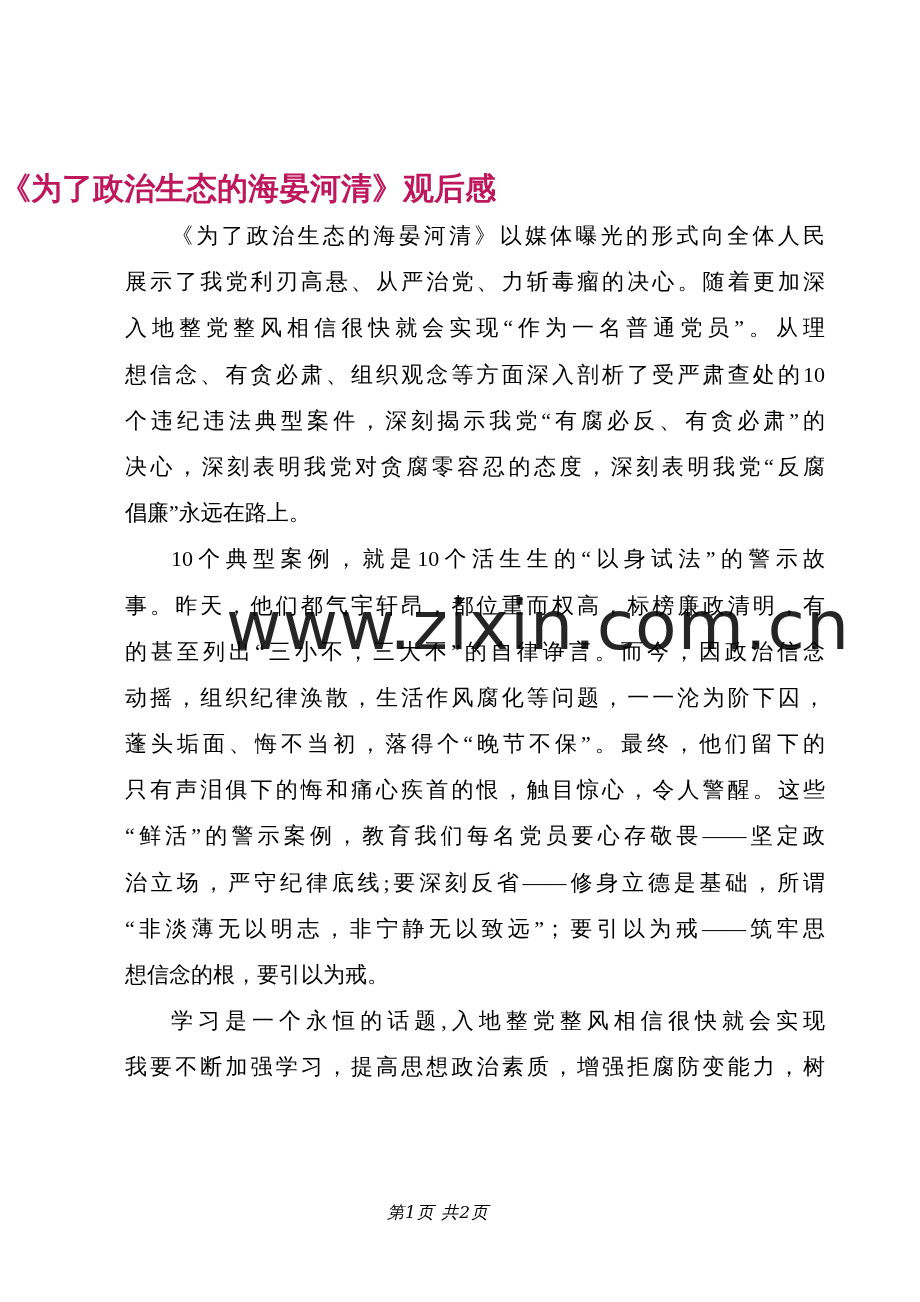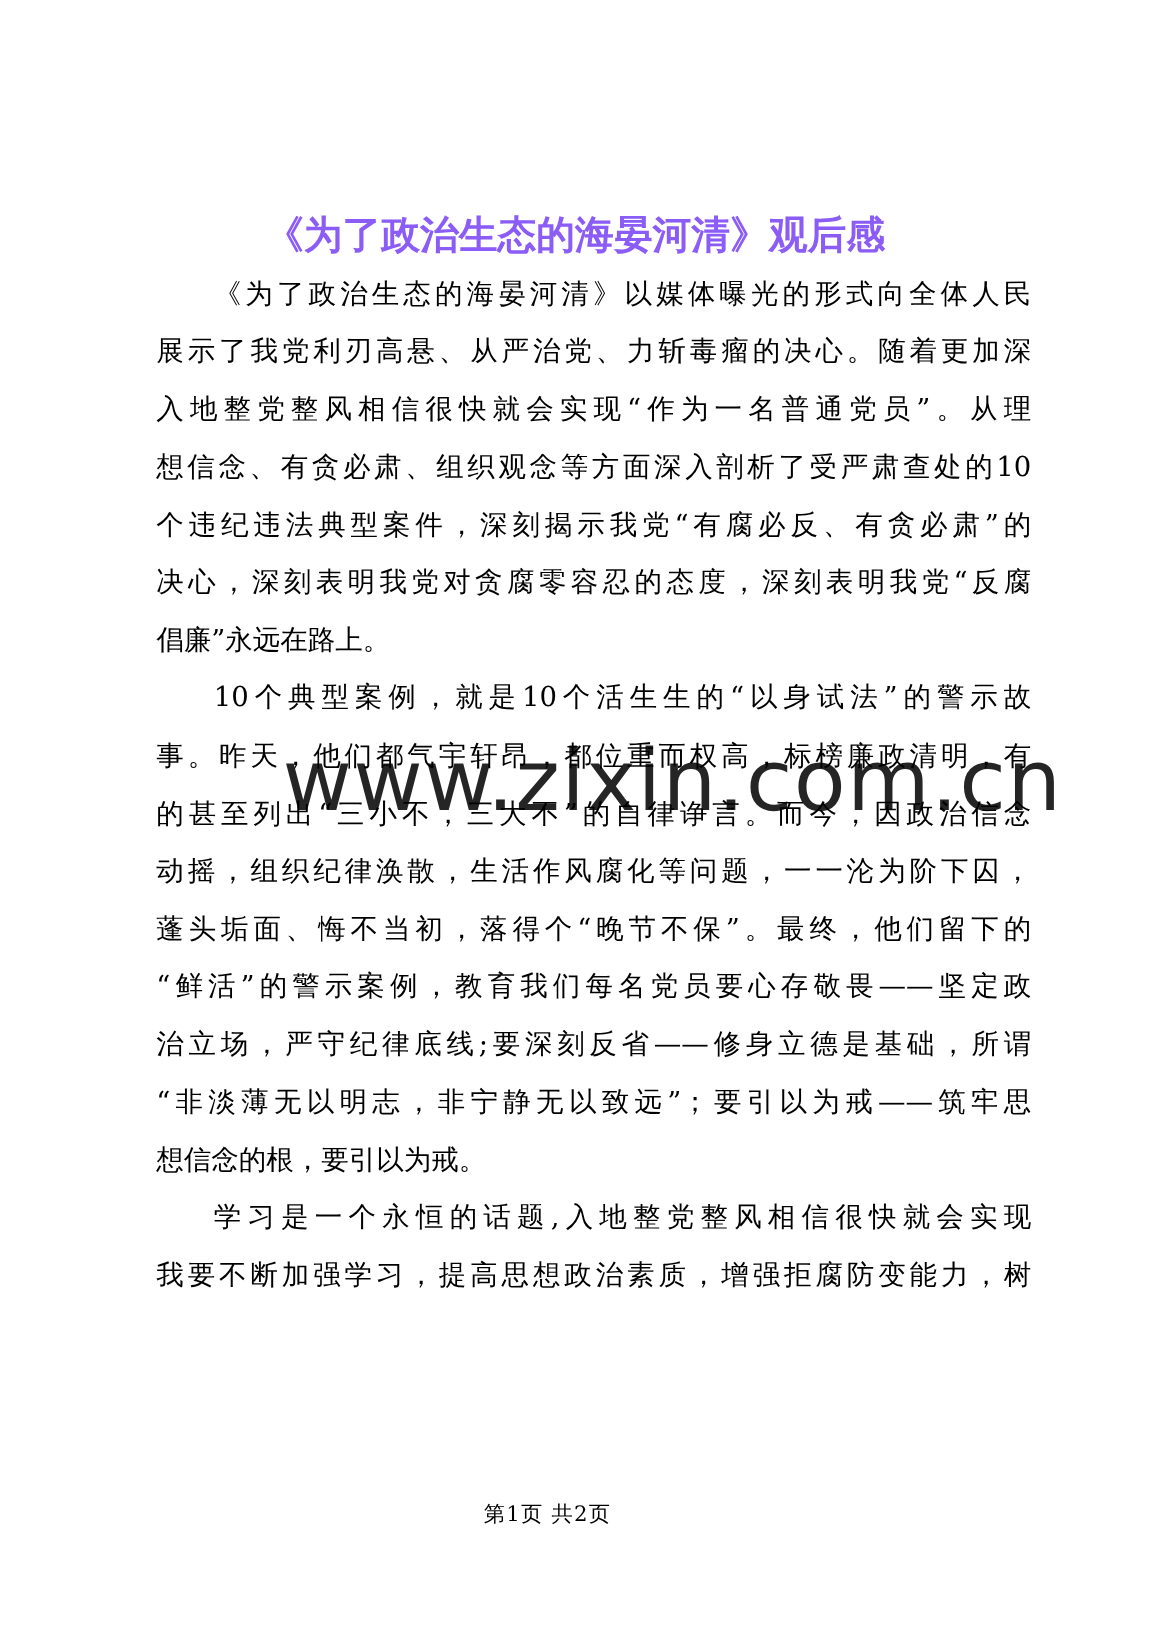--- a/index.html
+++ b/index.html
@@ -20,42 +20,42 @@
       left: 0; top: 0;
       width: 920px;
       height: 1302px;
       background: #ffffff;
     }
     .title {
       position: absolute;
       left: 0;
       width: 920px;
       top: 163px;
-      text-align: center;
       font-family: "DejaVu Sans", "Liberation Sans", sans-serif;
       font-weight: bold;
       font-size: 31px;
       line-height: 50px;
       letter-spacing: 0px;
-      color: #8b5cf6;
+      color: #be185d;
     }
     .body-text {
       position: absolute;
       left: 125px;
       top: 213px;
       width: 700px;
     }
     .line {
       display: block;
       white-space: nowrap;
       text-align: justify;
       text-align-last: justify;
       height: 46.2px;
       line-height: 46.2px;
       font-size: 22px;
+      font-family: Liberation Serif, serif;
     }
     .line.last {
       text-align-last: left;
     }
     .line.indent {
       padding-left: 46px;
     }
     .paragraph {
       margin-bottom: 0;
     }
@@ -82,20 +82,21 @@
     .footer {
       position: absolute;
       left: 0;
       width: 876px;
       top: 1200px;
       text-align: center;
       font-size: 17px;
       line-height: 24px;
       color: #000;
       letter-spacing: 1px;
+      font-style: italic;
     }
   </style>
 </head>
 <body>
 
 <div class="page">
 
   <div class="watermark">www.zixin.com.cn</div>
 
   <div class="content-layer">
@@ -113,20 +114,21 @@
         <span class="line">决心，深刻表明我党对贪腐零容忍的态度，深刻表明我党“反腐</span>
         <span class="line last">倡廉”永远在路上。</span>
       </div>
 
       <div class="paragraph">
         <span class="line indent">10个典型案例，就是10个活生生的“以身试法”的警示故</span>
         <span class="line">事。昨天，他们都气宇轩昂，都位重而权高，标榜廉政清明，有</span>
         <span class="line">的甚至列出“三小不，三大不”的自律诤言。而今，因政治信念</span>
         <span class="line">动摇，组织纪律涣散，生活作风腐化等问题，一一沦为阶下囚，</span>
         <span class="line">蓬头垢面、悔不当初，落得个“晚节不保”。最终，他们留下的</span>
+        <span class="line">只有声泪俱下的悔和痛心疾首的恨，触目惊心，令人警醒。这些</span>
         <span class="line">“鲜活”的警示案例，教育我们每名党员要心存敬畏——坚定政</span>
         <span class="line">治立场，严守纪律底线;要深刻反省——修身立德是基础，所谓</span>
         <span class="line">“非淡薄无以明志，非宁静无以致远”；要引以为戒——筑牢思</span>
         <span class="line last">想信念的根，要引以为戒。</span>
       </div>
 
       <div class="paragraph">
         <span class="line indent">学习是一个永恒的话题,入地整党整风相信很快就会实现</span>
         <span class="line">我要不断加强学习，提高思想政治素质，增强拒腐防变能力，树</span>
       </div>

